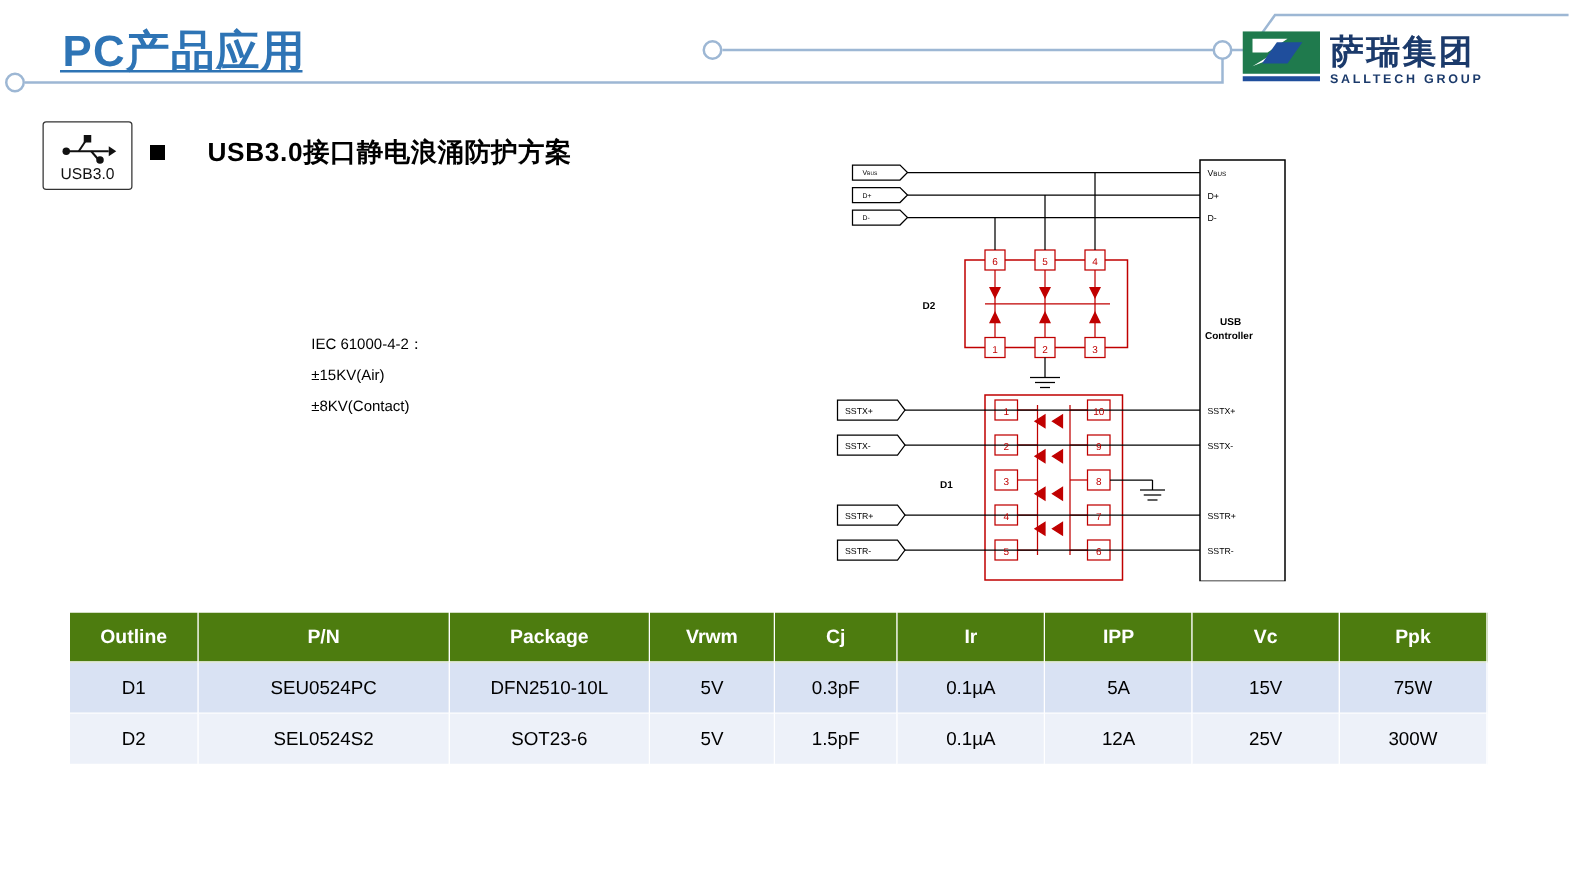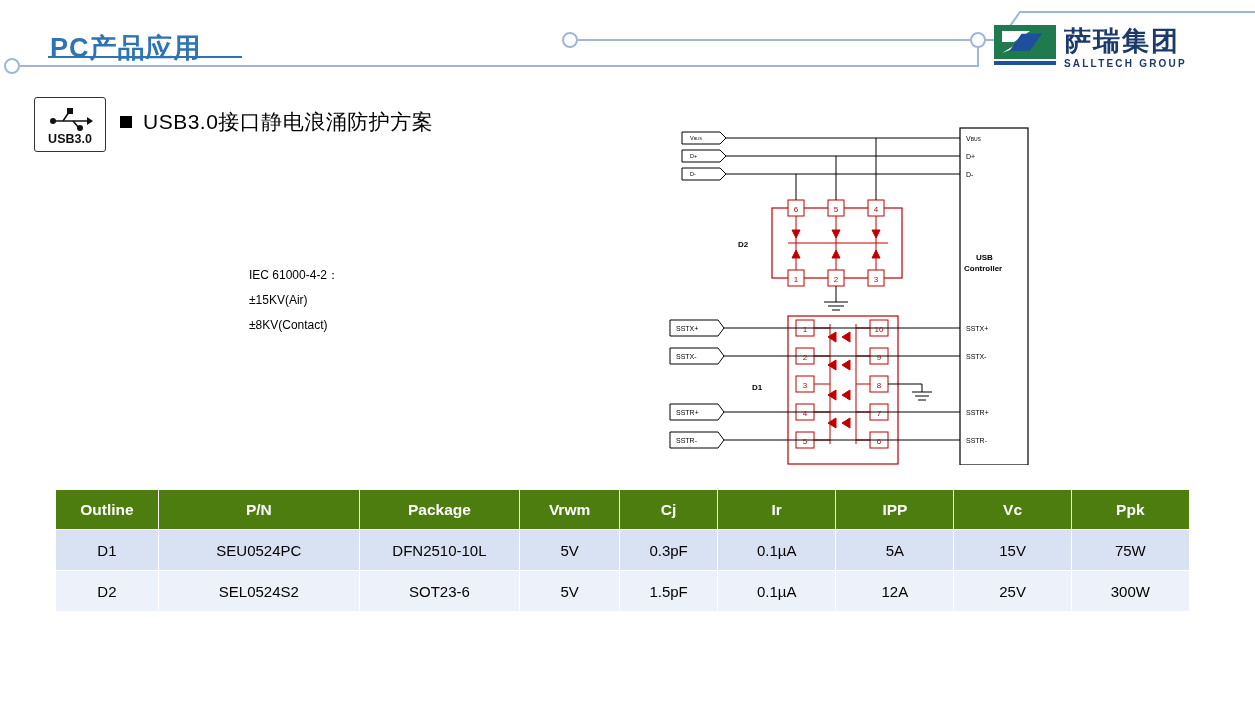--- a/index.html
+++ b/index.html
@@ -18,22 +18,22 @@
   
   .header {
     position: absolute;
     left: 0; top: 0;
     width: 1255px;
     height: 90px;
   }
   .page-title {
     position: absolute;
     left: 50px;
-    top: 30px;
-    font-size: 27px;
+    top: 18px;
+    font-size: 35px;
     font-weight: bold;
     color: #2E74B5;
     letter-spacing: 1px;
   }
   .title-underline {
     position: absolute;
     left: 48px;
     top: 56px;
     width: 194px;
     height: 2px;
@@ -96,21 +96,21 @@
     border-radius: 3px;
     box-sizing: border-box;
     background: #fff;
   }
   .usb-badge .usb-label {
     position: absolute;
     left: 0; right: 0;
     bottom: 5px;
     text-align: center;
     font-size: 12.5px;
-    font-weight: bold;
+    font-weight: normal;
     color: #111;
   }
   .usb-badge svg {
     position: absolute;
     left: 12px;
     top: 6px;
   }
 
   
   .section-heading {
@@ -122,23 +122,24 @@
     gap: 11px;
   }
   .bullet-square {
     width: 12px;
     height: 12px;
     background: #000;
     display: inline-block;
   }
   .section-heading-text {
     font-size: 21px;
-    font-weight: normal;
+    font-weight: bold;
     color: #000;
     letter-spacing: 0.5px;
+    margin-left: 23px;
   }
 
   
   .spec-text {
     position: absolute;
     left: 249px;
     top: 263px;
     font-size: 12px;
     color: #000;
     line-height: 25px;

